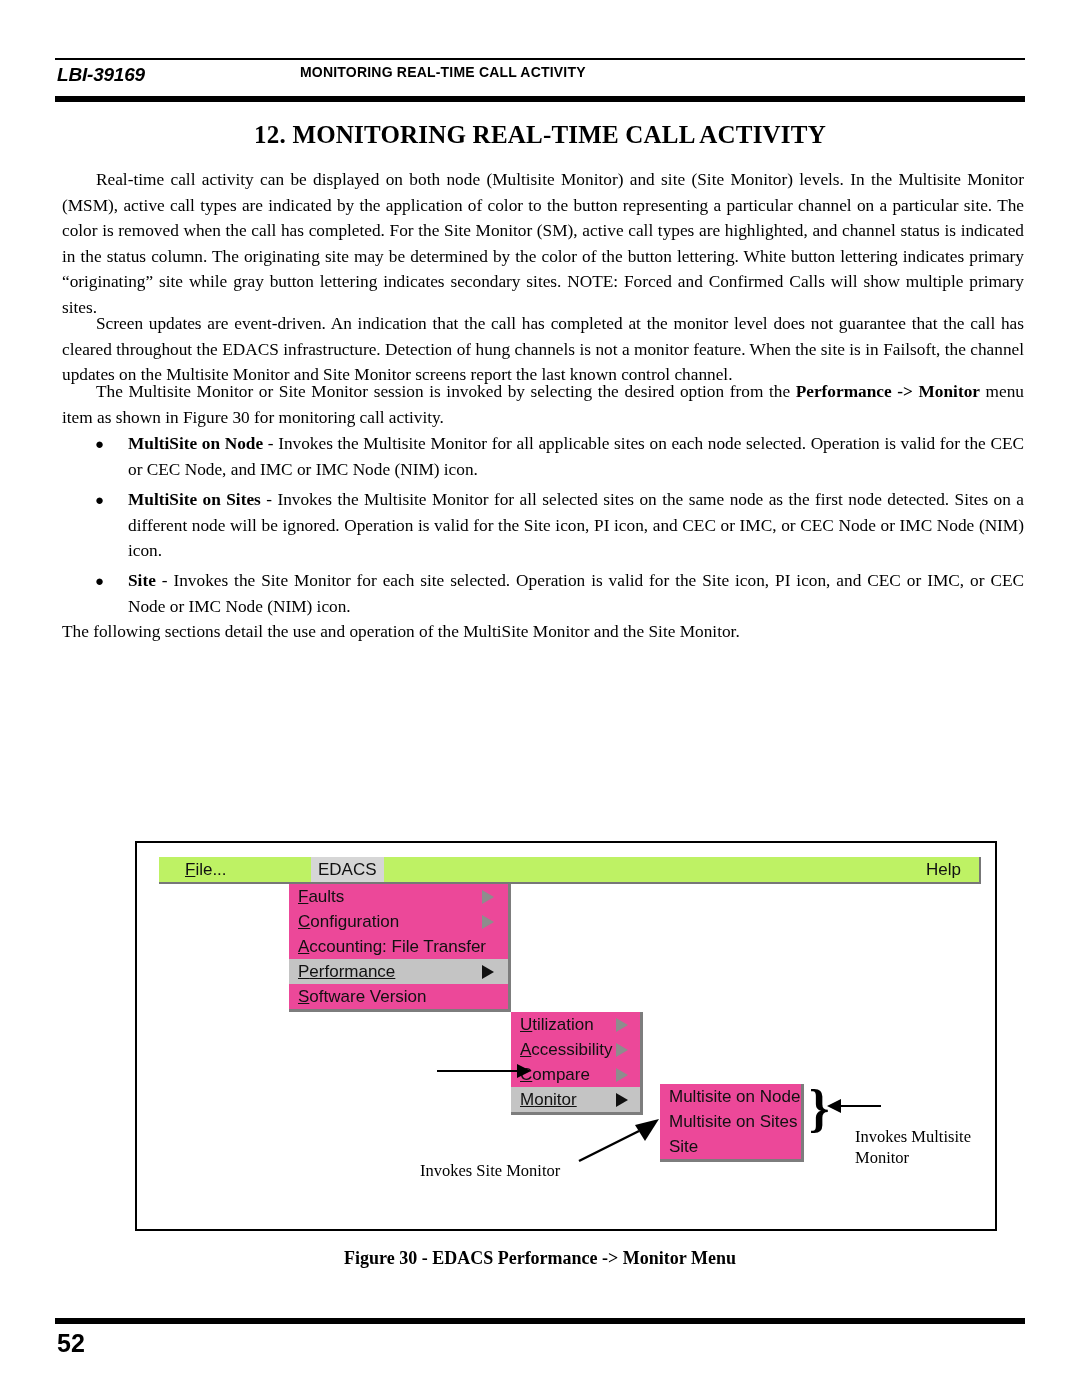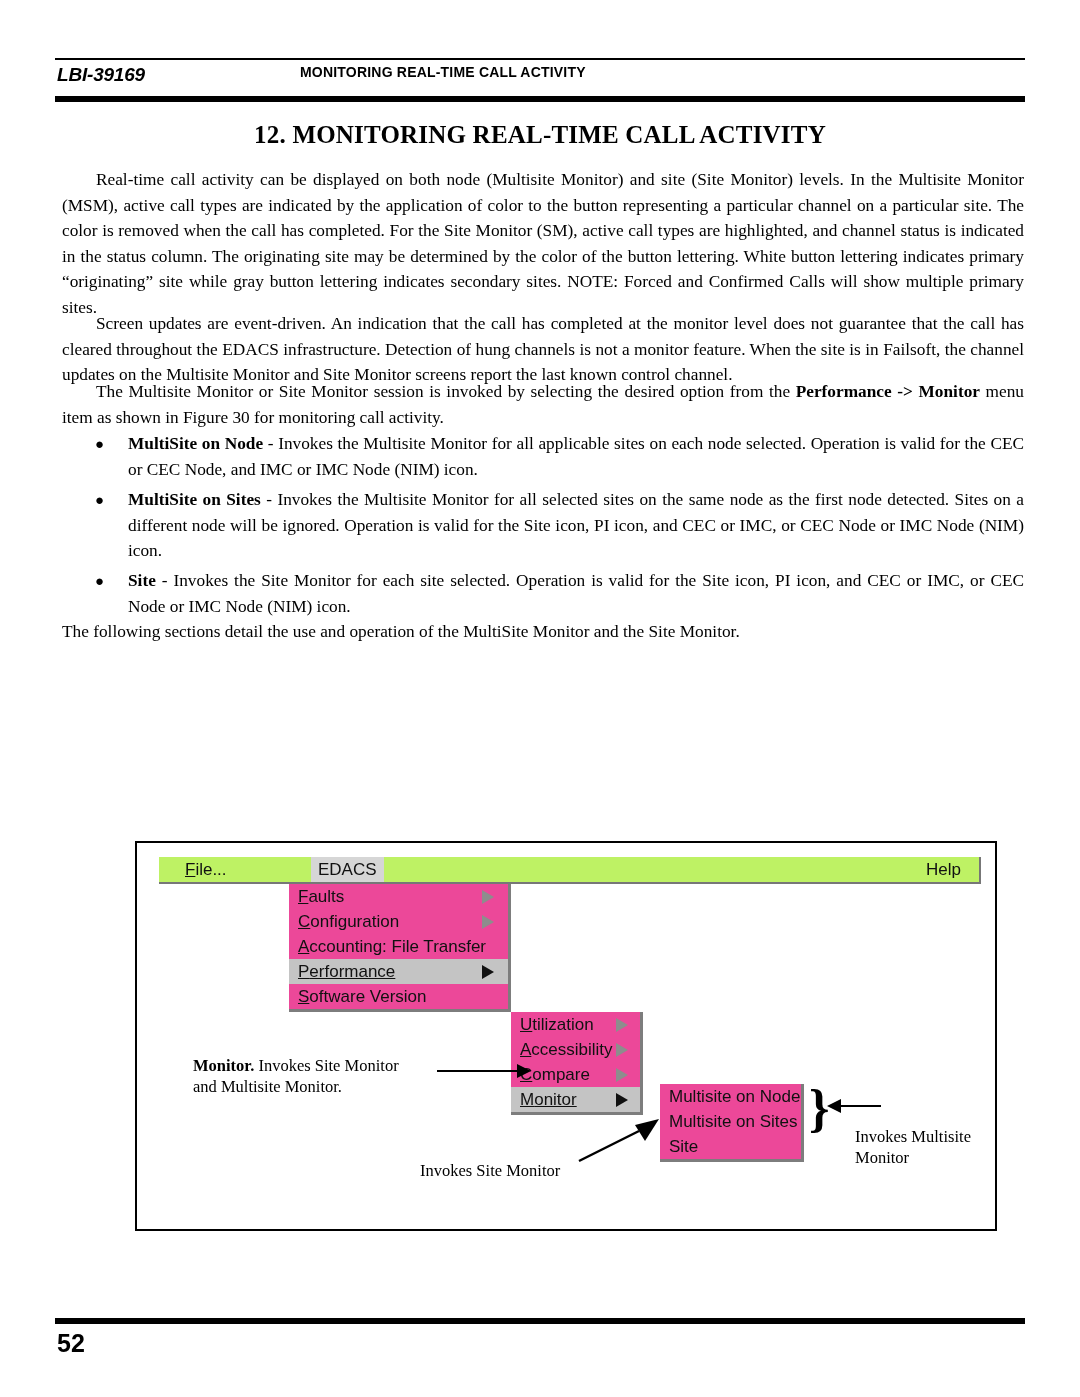--- a/index.html
+++ b/index.html
@@ -357,40 +357,37 @@
 
       <div class="menu-row hl"><span class="ul-letter">M</span><span>onitor</span><span class="arrow-sol"></span></div>
     </div>
 
     <div class="menu-panel panel-monitor">
       <div class="menu-row"><span>Multisite on Node</span></div>
       <div class="menu-row"><span>Multisite on Sites</span></div>
       <div class="menu-row"><span>Site</span></div>
     </div>
 
-    <div class="anno anno-monitor">
-      <div><b>Monitor.</b><span>  Invokes Site Monitor</span></div>
-      <div>and Multisite Monitor.</div>
-    </div>
     <div class="arrow-line arr-monitor-line"></div>
     <div class="arrow-head-right arr-monitor-head"></div>
 
     <div class="brace">}</div>
     <div class="arrow-line arr-multi-line"></div>
     <div class="arrow-head-left arr-multi-head"></div>
     <div class="anno anno-multisite">
       <div>Invokes Multisite</div>
       <div>Monitor</div>
     </div>
 
     <div class="anno anno-site">Invokes Site Monitor</div>
     <svg class="diag-svg" viewBox="0 0 100 56">
       <line x1="2" y1="46" x2="62" y2="16" stroke="#000" stroke-width="2.4"></line>
       <polygon points="82,4 58,10 68,26" fill="#000"></polygon>
     </svg>
 
   </div>
 
+  <div class="caption">Figure 30 - EDACS Performance -&gt; Monitor Menu</div>
 
   <div class="ftr-rule"></div>
   <div class="page-num">52</div>
 
 </div>
 
 </body></html>

